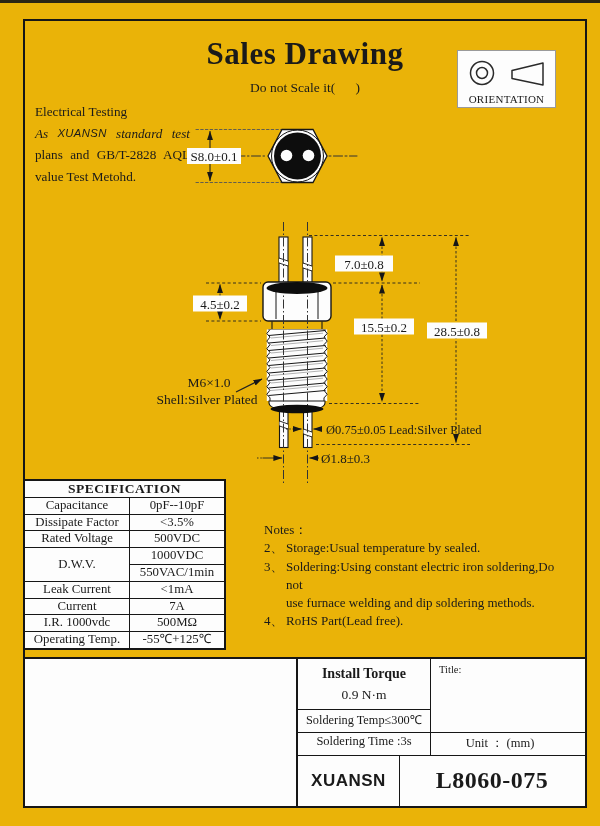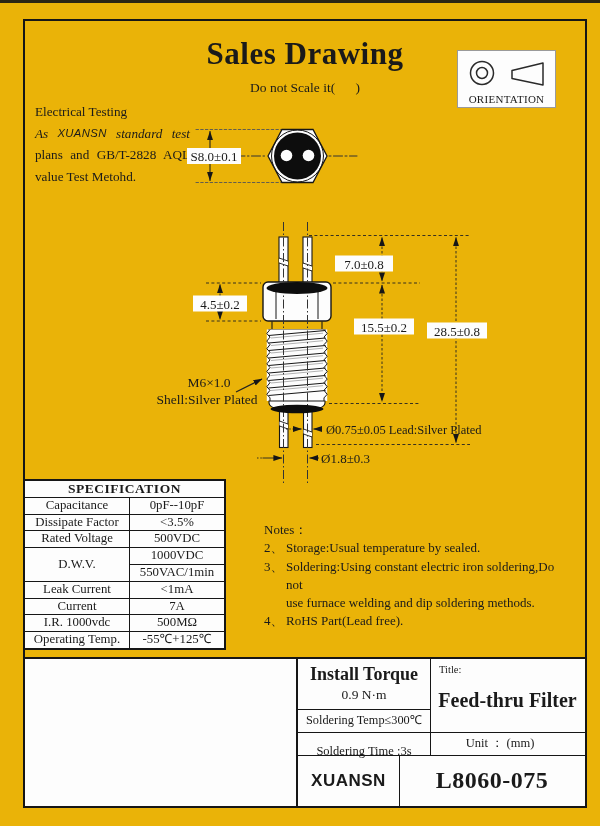--- a/index.html
+++ b/index.html
@@ -31,24 +31,24 @@
 
   .notes{position:absolute;left:264px;top:521px;width:310px;font-size:13px;line-height:18.3px;}
   .note-line{padding-left:22px;}
   .note-num{display:inline-block;width:22px;margin-left:-22px;}
 
   .tblock{position:absolute;left:23px;top:657px;width:564px;height:151px;
           border:2px solid #161616;box-sizing:border-box;background:#fdfdfd;}
   .tblock .ln{position:absolute;background:#161616;}
   .tb-cell{position:absolute;text-align:center;}
   .cell-install{left:273px;top:0;width:132px;height:50px;padding-top:5px;box-sizing:border-box;}
-  .cell-install .lbl{font-size:18px;font-weight:bold;line-height:20px;}
+  .cell-install .lbl{font-size:14px;font-weight:bold;line-height:20px;}
   .cell-install .val{font-size:13.5px;line-height:22px;}
   .cell-temp{left:273px;top:50px;width:132px;height:23px;line-height:23px;font-size:12.3px;}
-  .cell-time{left:273px;top:81px;width:132px;height:23px;line-height:23px;font-size:12.5px;}
+  .cell-time{left:273px;top:71px;width:132px;height:23px;line-height:23px;font-size:12.5px;}
   .cell-brand{left:273px;top:96px;width:101px;height:51px;line-height:51px;
               font-family:"Liberation Sans", sans-serif;font-size:17px;font-weight:bold;letter-spacing:.5px;}
   .cell-titlearea{left:405px;top:0;width:155px;height:73px;text-align:left;}
   .cell-titlearea .tl{font-size:10.5px;margin:5px 0 0 9px;}
   .cell-titlearea .pt{font-size:20px;font-weight:bold;text-align:center;margin-top:14px;}
   .cell-unit{left:405px;top:73px;width:140px;height:23px;line-height:23px;font-size:12.5px;}
   .cell-part{left:374px;top:96px;width:186px;height:51px;line-height:51px;
              font-size:24px;font-weight:bold;letter-spacing:.5px;}
 </style>
 </head>
@@ -279,18 +279,17 @@
 
     <div class="tb-cell cell-install">
       <div class="lbl">Install Torque</div>
       <div class="val">0.9 N·m</div>
     </div>
     <div class="tb-cell cell-temp">Soldering Temp≤300℃</div>
     <div class="tb-cell cell-time">Soldering Time :3s</div>
     <div class="tb-cell cell-brand">XUANSN</div>
     <div class="tb-cell cell-titlearea">
       <div class="tl">Title:</div>
-      <div class="pt">Feed-thru Filter</div>
     </div>
     <div class="tb-cell cell-unit">Unit ： (mm)</div>
     <div class="tb-cell cell-part">L8060-075</div>
   </div>
 </div>
 
 </body></html>

